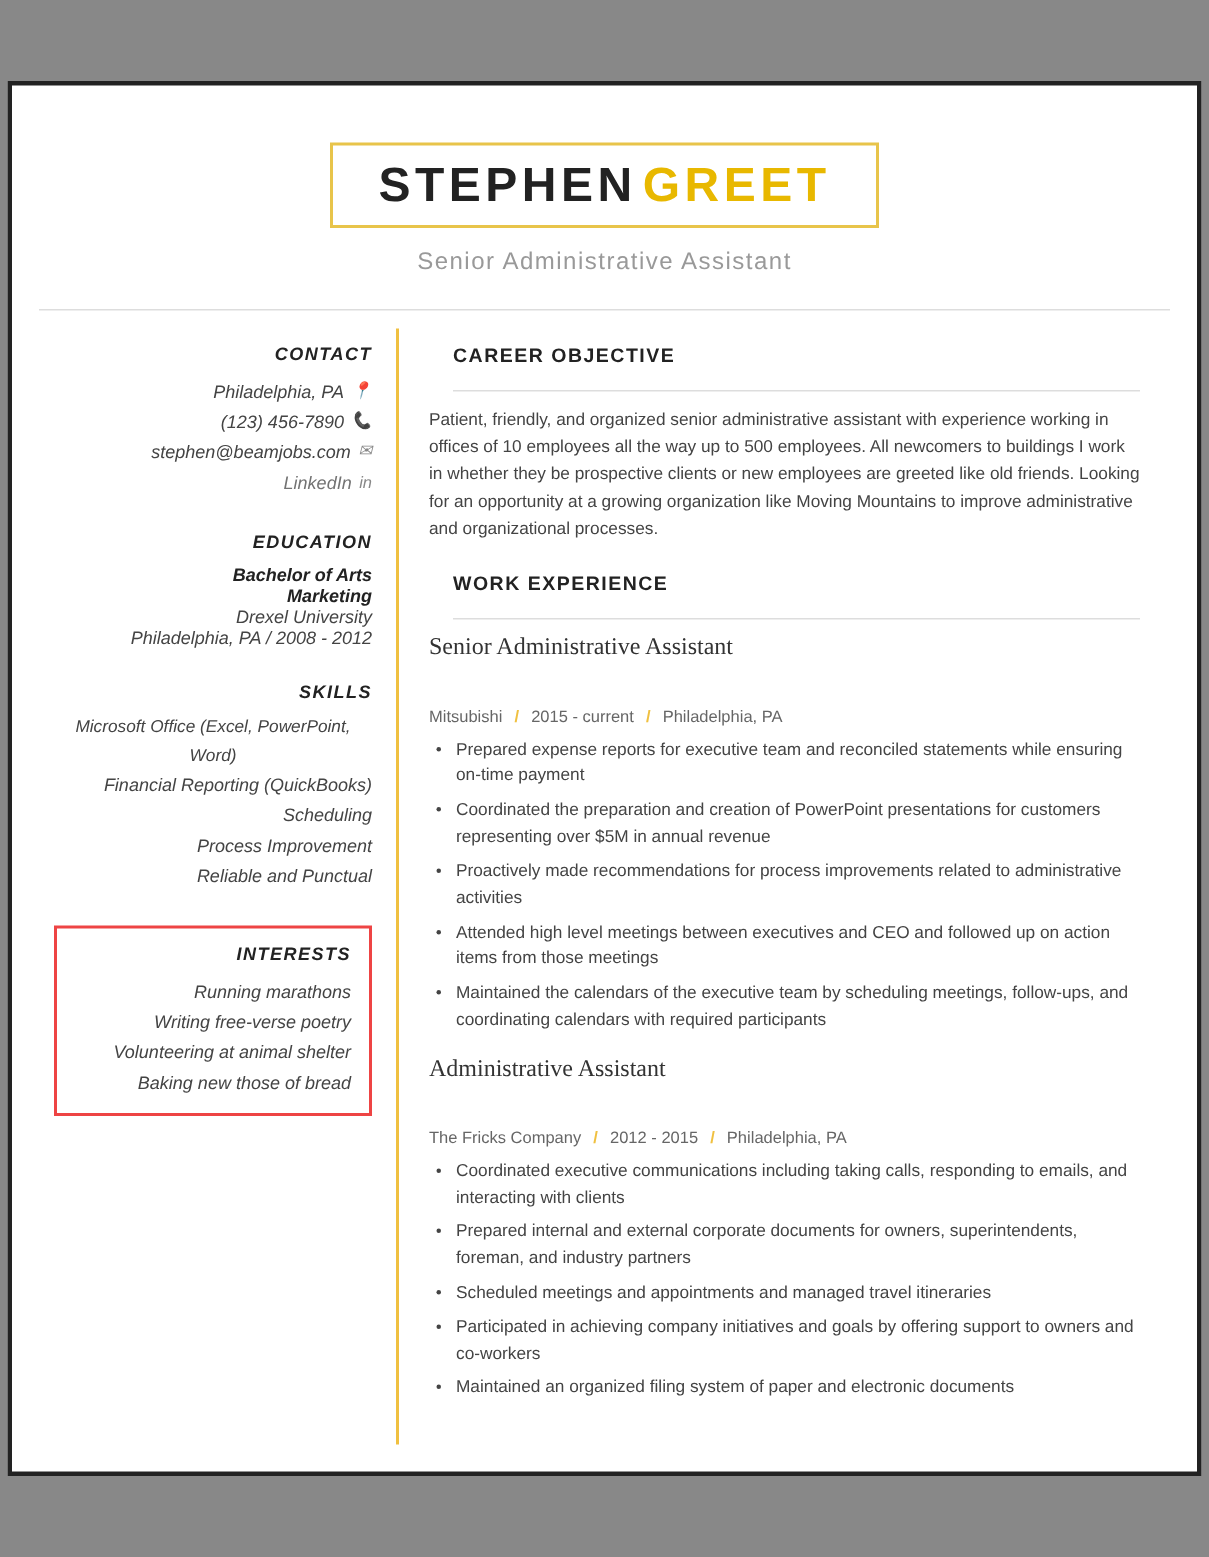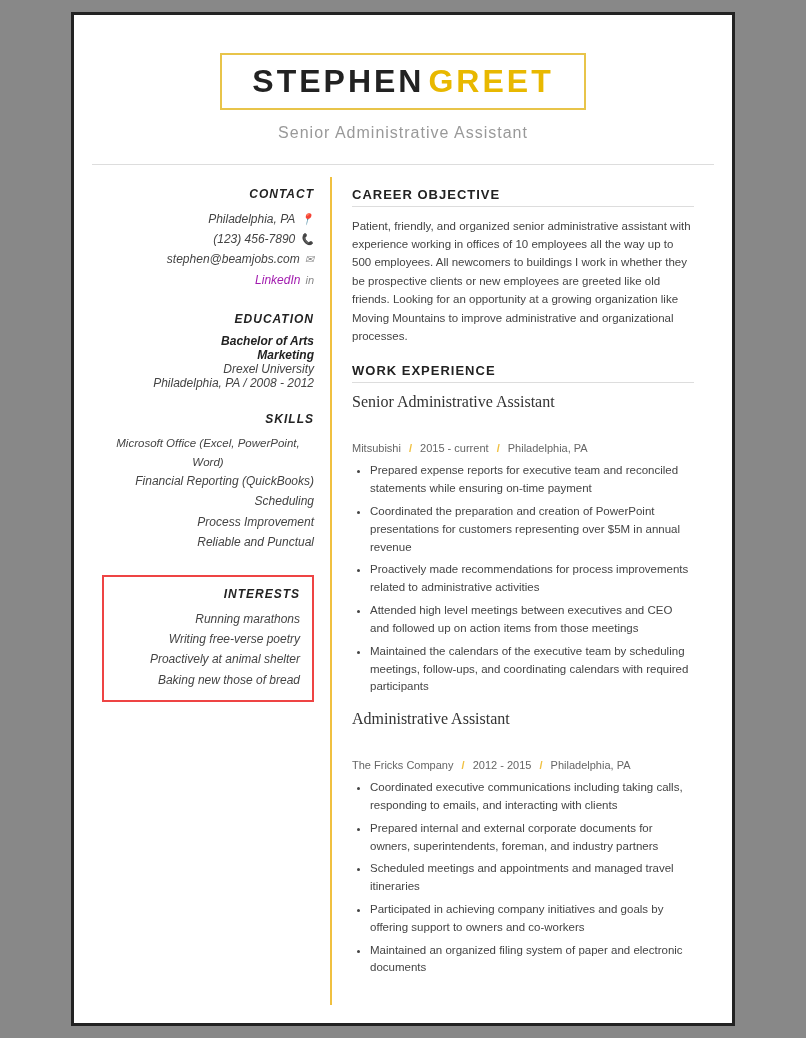--- a/index.html
+++ b/index.html
@@ -5,21 +5,21 @@
     * { margin: 0; padding: 0; box-sizing: border-box; }
     body {
       background: #888;
       display: flex;
       justify-content: center;
       align-items: center;
       min-height: 100vh;
       font-family: 'Georgia', serif;
     }
     .resume-outer {
-      width: 664px;
+      width: 796px;
       background: #fff;
       border: 3px solid #222;
       padding: 18px;
     }
     .resume-inner {
       background: #fff;
       width: 100%;
     }
     
     .header {
@@ -94,21 +94,21 @@
       display: flex;
       align-items: center;
       justify-content: flex-end;
       gap: 5px;
     }
     .sidebar-item .icon {
       font-size: 11px;
       color: #888;
     }
     .linkedin-link {
-      color: #a21caf;
+      color: #737373;
       font-family: Arial, sans-serif;
       font-size: 12px;
     }
     .edu-degree {
       font-weight: 700;
       font-family: Arial, sans-serif;
       font-size: 12px;
       color: #222;
     }
     .edu-sub {
@@ -140,22 +140,23 @@
       margin-bottom: 18px;
     }
     .main-section-title {
       font-family: Arial, sans-serif;
       font-size: 13px;
       font-weight: 900;
       color: #222;
       letter-spacing: 1px;
       text-transform: uppercase;
       border-bottom: 1px solid #ddd;
-      padding-bottom: 4px;
+      padding-bottom: 16px;
       margin-bottom: 10px;
+      margin-left: 16px;
     }
     .career-objective-text {
       font-family: Arial, sans-serif;
       font-size: 11.5px;
       color: #444;
       line-height: 1.6;
     }
     
     .job-title {
       font-family: Georgia, serif;
@@ -247,21 +248,21 @@
           <div class="sidebar-item" style="justify-content:flex-end;">Financial Reporting (QuickBooks)</div>
           <div class="sidebar-item">Scheduling</div>
           <div class="sidebar-item">Process Improvement</div>
           <div class="sidebar-item">Reliable and Punctual</div>
         </div>
 
         <div class="interests-box">
           <div class="interests-title">INTERESTS</div>
           <div class="sidebar-item" style="justify-content:flex-end;">Running marathons</div>
           <div class="sidebar-item" style="justify-content:flex-end;text-align:right;">Writing free-verse poetry</div>
-          <div class="sidebar-item" style="justify-content:flex-end;">Proactively at animal shelter</div>
+          <div class="sidebar-item" style="justify-content:flex-end;">Volunteering at animal shelter</div>
           <div class="sidebar-item" style="justify-content:flex-end;">Baking new those of bread</div>
         </div>
 
       </div>
 
       <div class="main-content">
 
         <div class="main-section">
           <div class="main-section-title">CAREER OBJECTIVE</div>
           <p class="career-objective-text">Patient, friendly, and organized senior administrative assistant with experience working in offices of 10 employees all the way up to 500 employees. All newcomers to buildings I work in whether they be prospective clients or new employees are greeted like old friends. Looking for an opportunity at a growing organization like Moving Mountains to improve administrative and organizational processes.</p>

